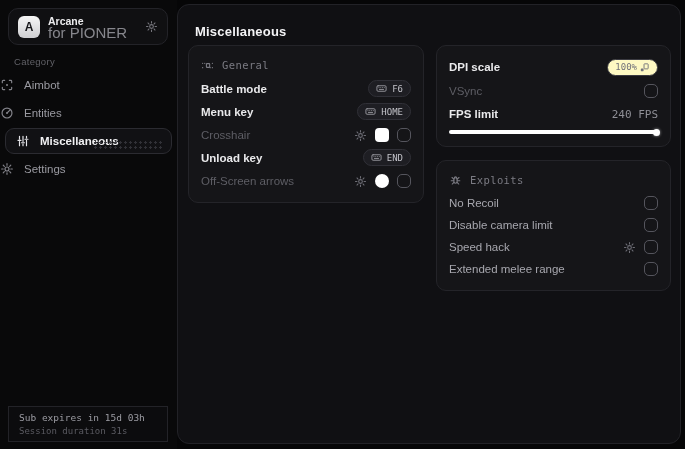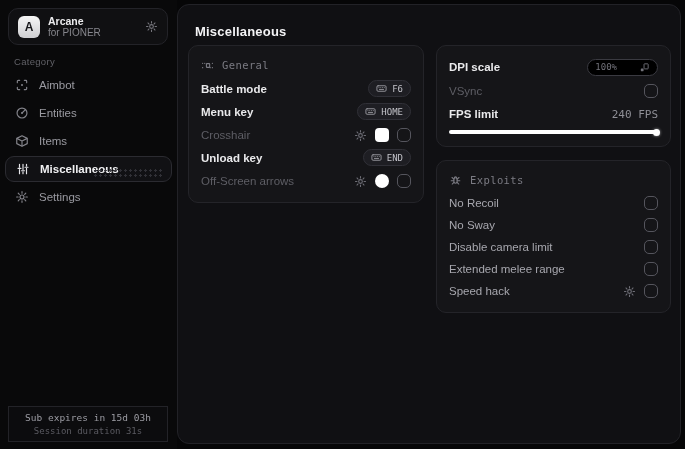--- a/index.html
+++ b/index.html
@@ -9,34 +9,34 @@
 
   
   .sidebar { position:absolute; left:0; top:0; width:177px; height:449px; background:#09090a; }
   .brand-card { position:absolute; left:8px; top:8px; width:160px; height:37px;
     background:#101012; border:1px solid #232328; border-radius:10px;
     display:flex; align-items:center; padding:0 9px; gap:8px; }
   .logo { width:22px; height:22px; border-radius:6px;
     background:linear-gradient(180deg,#f6f6f6,#cfcfd2); color:#18181b;
     font-weight:bold; font-size:12px; display:flex; align-items:center; justify-content:center; }
   .brand-name { font-size:10.5px; font-weight:bold; color:#ececee; line-height:12px; }
-  .brand-sub { font-size:10px; color:#87878d; line-height:11px; }
+  .brand-sub { font-size:15px; color:#87878d; line-height:11px; }
   .brand-gear { margin-left:auto; color:#76767d; width:13px; height:13px; cursor:pointer; }
   .category { position:absolute; left:14px; top:56px; font-size:9.5px; color:#616167; letter-spacing:.3px; }
   .nav { position:absolute; left:0; top:71px; width:177px; }
-  .nav-item { height:28px; display:flex; align-items:center; gap:10px; padding-left:15px;
+  .nav-item { height:28px; display:flex; align-items:center; gap:10px; 
     color:#9a9aa1; font-size:11.5px; cursor:pointer; position:relative; }
   .nav-item .nicon { width:14px; height:14px; color:#84848b; flex:0 0 auto; }
   .nav-item.selected { margin:0 5px; padding-left:10px; height:26px; margin-top:1px; margin-bottom:1px;
     border:1px solid #2b2b31; border-radius:9px; background:#111114; color:#f1f1f3; font-weight:bold; }
   .nav-item.selected .nicon { color:#e6e6ea; }
   .nav-item.selected::after { content:""; position:absolute; right:8px; bottom:3px; width:70px; height:10px;
     background-image:radial-gradient(#35353b 1px, transparent 1.1px); background-size:5px 5px; opacity:.9; }
   .footer-card { position:absolute; left:8px; top:406px; width:160px; height:36px;
-    border:1px solid #232328; border-radius:0; background:#0c0c0e; padding:4px 10px;text-align:center; }
+    border:1px solid #232328; border-radius:0; background:#0c0c0e; padding:4px 10px; }
   .footer-card .l1 { font-size:9.5px; color:#9c9ca3; line-height:14px; }
   .footer-card .l2 { font-size:9px; color:#5b5b62; line-height:12px; }
 
   
   .panel { position:absolute; left:177px; top:4px; width:504px; height:440px;
     background:#101013; border:1px solid #222227; border-radius:12px; }
   .panel h1 { position:absolute; left:17px; top:19px; font-size:13px; font-weight:bold;
     color:#f3f3f5; letter-spacing:.2px; }
   .grid { position:absolute; left:10px; top:40px; right:9px; display:flex; gap:12px; align-items:flex-start; }
   .col-left { width:236px; flex:0 0 auto; }
@@ -48,21 +48,21 @@
   .row { height:23px; display:flex; align-items:center; }
   .row .label { font-size:11.5px; }
   .label.bright { color:#e9e9eb; font-weight:bold; }
   .label.dim { color:#5e5e65; }
   .label.med { color:#a7a7ae; }
   .controls { margin-left:auto; display:flex; align-items:flex-end; gap:8px; }
   .chip { margin-left:auto; height:17px; padding:0 7px; border-radius:9px; background:#1e1e23;
     border:1px solid #303037; display:flex; align-items:center; gap:5px; cursor:pointer;
     font-family:"DejaVu Sans Mono", monospace; font-size:9px; color:#c2c2c8; }
   .chip .kicon { width:11px; height:11px; color:#9a9aa1; }
-  .chip.dpi { background:#000000; border-color:#3a3a41; color:#72727a; gap:22px; }
+  .chip.dpi { background:#fef9c3; border-color:#3a3a41; color:#72727a; gap:2px; }
   .chip.dpi .sicon { width:11px; height:11px; color:#72727a; }
   .gear-sm { width:13px; height:13px; color:#6e6e76; cursor:pointer; }
   .swatch { width:14px; height:14px; background:#ffffff; cursor:pointer; }
   .swatch.square { border-radius:4px; }
   .swatch.circle { border-radius:50%; }
   .checkbox { width:14px; height:14px; border:1.5px solid #55555d; border-radius:5px;
     background:transparent; cursor:pointer; flex:0 0 auto; }
   .slider { position:relative; height:8px; margin-top:3px; cursor:pointer; }
   .slider .track { position:absolute; left:0; top:2px; height:3.5px; border-radius:2px; background:#ffffff; }
   .slider .knob { position:absolute; top:0.5px; width:7px; height:7px; border-radius:50%;
@@ -102,29 +102,20 @@
         <div class="nav-item">
           <span class="nicon">
             <svg viewBox="0 0 24 24" fill="none" stroke="currentColor" stroke-width="2" stroke-linecap="round">
               <circle cx="12" cy="12" r="8.5"></circle>
               <path d="M12 12l5.5-5.5"></path>
               <circle cx="12" cy="12" r="1.6" fill="currentColor" stroke="none"></circle>
             </svg>
           </span>
           <span>Entities</span>
         </div>
-        <div class="nav-item">
-          <span class="nicon">
-            <svg viewBox="0 0 24 24" fill="none" stroke="currentColor" stroke-width="2" stroke-linejoin="round">
-              <path d="M21 7.5L12 3 3 7.5v9L12 21l9-4.5z"></path>
-              <path d="M3 7.5l9 4.5 9-4.5M12 12v9"></path>
-            </svg>
-          </span>
-          <span>Items</span>
-        </div>
         <div class="nav-item selected">
           <span class="nicon">
             <svg viewBox="0 0 24 24" fill="none" stroke="currentColor" stroke-width="2" stroke-linecap="round">
               <path d="M6 4v5M6 13v7M12 4v9M12 17v3M18 4v3M18 11v9"></path>
               <path d="M3.5 11h5M9.5 15h5M15.5 9h5"></path>
             </svg>
           </span>
           <span>Miscellaneous</span>
         </div>
         <div class="nav-item">
@@ -268,46 +259,40 @@
             <span>Exploits</span>
           </div>
           <div id="exploit-rows">
               <div class="row" style="height: 22px;">
                 <span class="label med">No Recoil</span>
                 <span class="controls">
                   <span class="checkbox"></span>
                 </span>
               </div>
               <div class="row" style="height: 22px;">
-                <span class="label med">No Sway</span>
+                <span class="label med">Disable camera limit</span>
                 <span class="controls">
                   <span class="checkbox"></span>
                 </span>
               </div>
               <div class="row" style="height: 22px;">
-                <span class="label med">Disable camera limit</span>
-                <span class="controls">
+                <span class="label med">Speed hack</span>
+                <span class="controls">
+                  <span class="gear-sm">
+                    <svg viewBox="0 0 24 24" fill="none" stroke="currentColor" stroke-width="2" stroke-linecap="round">
+                      <circle cx="12" cy="12" r="3.4"></circle>
+                      <path d="M12 2.8v2.6M12 18.6v2.6M2.8 12h2.6M18.6 12h2.6M5.5 5.5l1.9 1.9M16.6 16.6l1.9 1.9M18.5 5.5l-1.9 1.9M7.4 16.6l-1.9 1.9"></path>
+                    </svg>
+                  </span>
                   <span class="checkbox"></span>
                 </span>
               </div>
               <div class="row" style="height: 22px;">
                 <span class="label med">Extended melee range</span>
                 <span class="controls">
-                  <span class="checkbox"></span>
-                </span>
-              </div>
-              <div class="row" style="height: 22px;">
-                <span class="label med">Speed hack</span>
-                <span class="controls">
-                  <span class="gear-sm">
-                    <svg viewBox="0 0 24 24" fill="none" stroke="currentColor" stroke-width="2" stroke-linecap="round">
-                      <circle cx="12" cy="12" r="3.4"></circle>
-                      <path d="M12 2.8v2.6M12 18.6v2.6M2.8 12h2.6M18.6 12h2.6M5.5 5.5l1.9 1.9M16.6 16.6l1.9 1.9M18.5 5.5l-1.9 1.9M7.4 16.6l-1.9 1.9"></path>
-                    </svg>
-                  </span>
                   <span class="checkbox"></span>
                 </span>
               </div>
             </div>
         </section>
       </div>
 
     </div>
   </main>
 </div>

